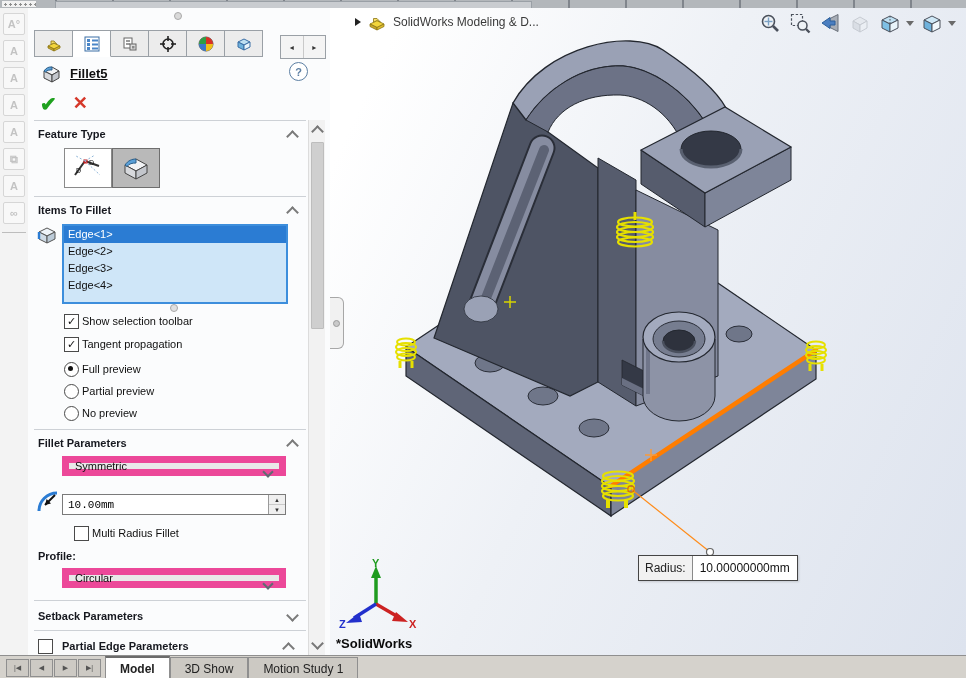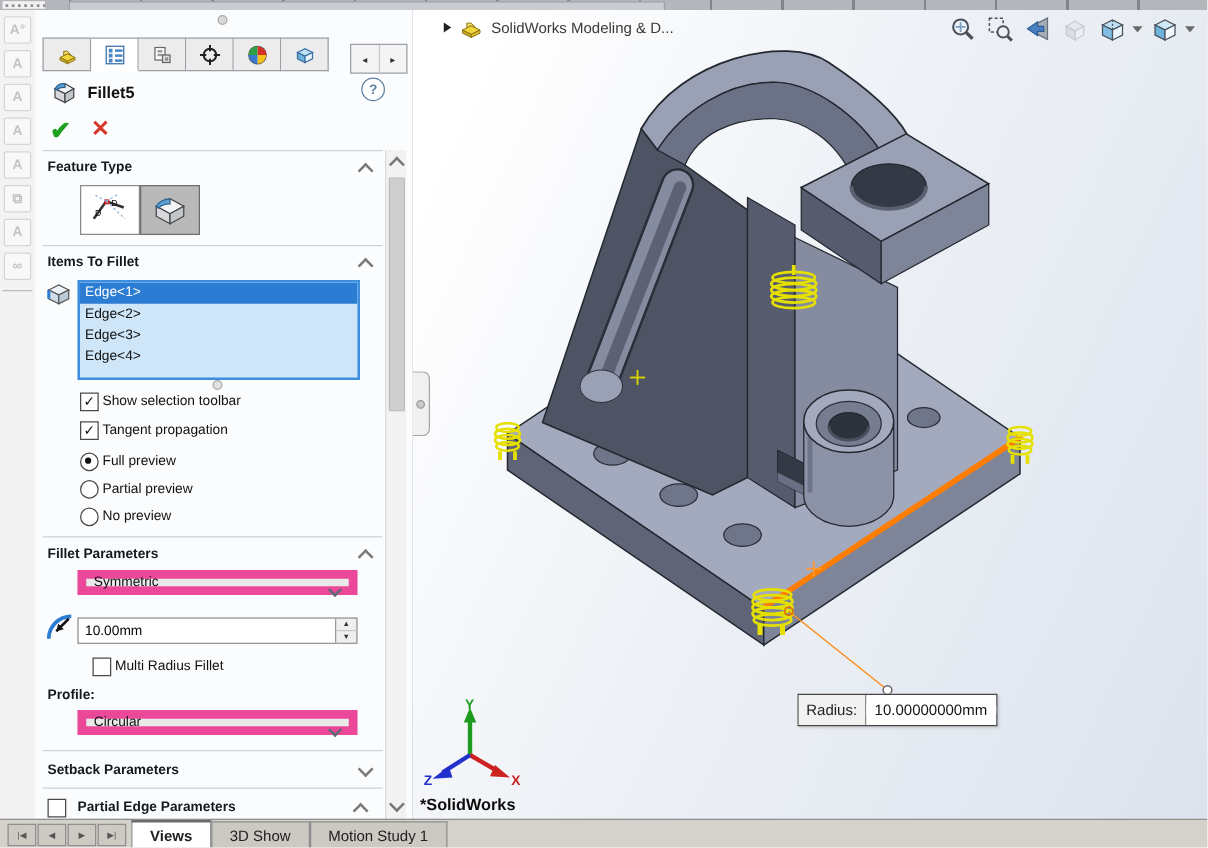--- a/index.html
+++ b/index.html
@@ -19,21 +19,21 @@
   #pm{position:absolute;left:28px;top:8px;width:302px;height:647px;background:#fbfcfd;border-right:1px solid #9aa0a6;}
   #pm .grip-dot{position:absolute;left:146px;top:4px;width:6px;height:6px;border-radius:50%;background:#d9d9d9;border:1px solid #aaa;}
   #pm-tabs{position:absolute;left:6px;top:22px;height:26px;display:flex;}
   .pm-tab{width:37px;height:25px;border:1px solid #9aa0a6;border-left:none;background:#ececec;display:flex;align-items:center;justify-content:center;}
   .pm-tab:first-child{border-left:1px solid #9aa0a6;}
   .pm-tab.active{background:#fff;border-bottom-color:#fff;}
   #pm-overflow{position:absolute;left:252px;top:27px;width:44px;height:22px;border:1px solid #9aa0a6;background:#f4f4f4;display:flex;}
   #pm-overflow .ovf{flex:1;display:flex;align-items:center;justify-content:center;color:#333;font-size:8px;border-right:1px solid #c9c9c9;cursor:default;}
   #pm-overflow .ovf:last-child{border-right:none;}
   #pm-title{position:absolute;left:12px;top:54px;display:flex;align-items:center;gap:8px;}
-  #pm-title .t{font-size:13px;font-weight:bold;color:#101010;}
+  #pm-title .t{font-size:13px;font-weight:bold;color:#101010;text-decoration:underline;}
   #pm-help{position:absolute;right:22px;top:54px;width:17px;height:17px;border:1.5px solid #5c7fa3;border-radius:50%;
     color:#5c7fa3;font-weight:bold;font-size:11px;display:flex;align-items:center;justify-content:center;background:#fff;}
   #pm-actions{position:absolute;left:12px;top:84px;display:flex;gap:16px;}
   #pm-actions .ok{color:#1fa11f;font-size:20px;font-weight:bold;}
   #pm-actions .cancel{color:#d5382a;font-size:18px;font-weight:bold;}
   .pm-divider{position:absolute;left:6px;width:272px;height:1px;background:#cdd1d6;}
   .sec-head{position:absolute;left:10px;font-weight:bold;color:#16181f;font-size:11px;}
   .chev{position:absolute;width:7px;height:7px;border-right:2px solid #7a7a7a;border-bottom:2px solid #7a7a7a;}
   .chev.up{transform:rotate(225deg);}
   .chev.down{transform:rotate(45deg);}
@@ -43,21 +43,21 @@
   .edge-row{height:17px;line-height:17px;padding-left:4px;color:#101010;}
   .edge-row.selected{background:#2b7cd3;color:#fff;}
   #list-grip{position:absolute;left:142px;top:296px;width:6px;height:6px;border-radius:50%;background:#e0e0e0;border:1px solid #a8a8a8;}
   .cbx{position:absolute;width:13px;height:13px;border:1px solid #4a4a4a;background:#fff;display:flex;align-items:center;justify-content:center;font-size:11px;color:#111;}
   .rad{position:absolute;width:13px;height:13px;border:1px solid #4a4a4a;border-radius:50%;background:#fff;}
   .rad.selected::after{content:"";position:absolute;left:3px;top:3px;width:5px;height:5px;border-radius:50%;background:#111;}
   .opt-label{position:absolute;color:#101010;}
   .combo{position:absolute;left:34px;width:224px;height:20px;border:7px solid #ec4899;background:#e9e9e9;display:flex;align-items:center;padding-left:6px;box-sizing:border-box;}
   .combo .cchev{position:absolute;right:7px;top:5px;width:6px;height:6px;border-right:2px solid #606a73;border-bottom:2px solid #606a73;transform:rotate(45deg);}
   #radius-spin{position:absolute;left:34px;top:486px;width:224px;height:21px;border:1px solid #7a7a7a;background:#fff;box-sizing:border-box;display:flex;}
-  #radius-spin input{flex:1;border:none;outline:none;font-family:Liberation Sans, sans-serif;font-size:11px;padding-left:5px;}
+  #radius-spin input{flex:1;border:none;outline:none;font-family:Liberation Mono, monospace;font-size:11px;padding-left:5px;}
   #radius-spin .spin{width:16px;border-left:1px solid #9a9a9a;background:#efefef;display:flex;flex-direction:column;}
   #radius-spin .spin span{flex:1;display:flex;align-items:center;justify-content:center;font-size:6px;color:#333;border-bottom:1px solid #c9c9c9;}
   #radius-spin .spin span:last-child{border-bottom:none;}
   #pm-scroll{position:absolute;left:280px;top:112px;width:16px;height:535px;background:#f2f2f2;border-left:1px solid #dcdcdc;}
   #pm-scroll .arrow{position:absolute;left:4px;width:7px;height:7px;border-right:2px solid #777;border-bottom:2px solid #777;}
   #pm-scroll .thumb{position:absolute;left:2px;top:22px;width:11px;height:185px;background:#cfcfcf;border:1px solid #bdbdbd;border-radius:1px;}
   
   #viewport{position:absolute;left:330px;top:8px;width:636px;height:647px;
     background:linear-gradient(115deg,#ffffff 8%,#eef1f6 45%,#dde3ee 100%);overflow:hidden;}
   #doc-row{position:absolute;left:8px;top:5px;display:flex;align-items:center;gap:7px;margin-left:17px;}
@@ -471,18 +471,18 @@
     <div id="view-label">*SolidWorks</div>
   </div>
 
   <div id="bottom-bar">
     <div id="nav-btns">
       <div class="nav-btn">|◀</div>
       <div class="nav-btn">◀</div>
       <div class="nav-btn">▶</div>
       <div class="nav-btn">▶|</div>
     </div>
-    <div class="sheet-tab active">Views</div>
+    <div class="sheet-tab active">Model</div>
     <div class="sheet-tab">3D Show</div>
     <div class="sheet-tab">Motion Study 1</div>
   </div>
 
 </div>
 
 </body></html>

